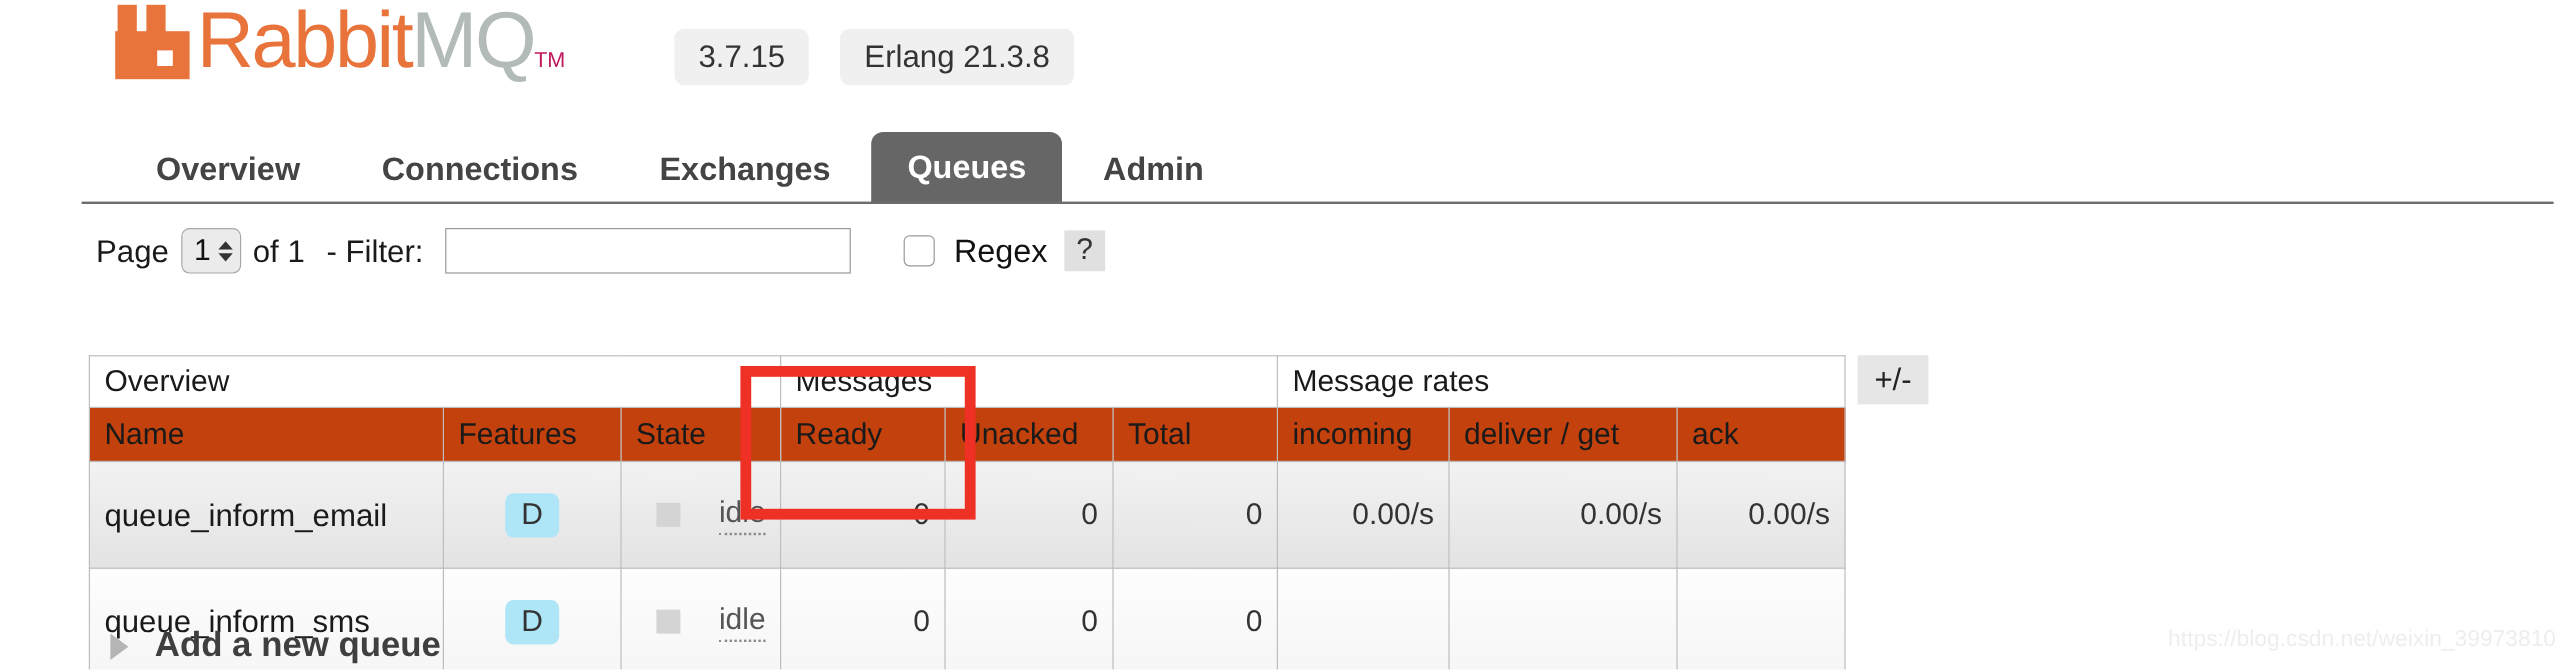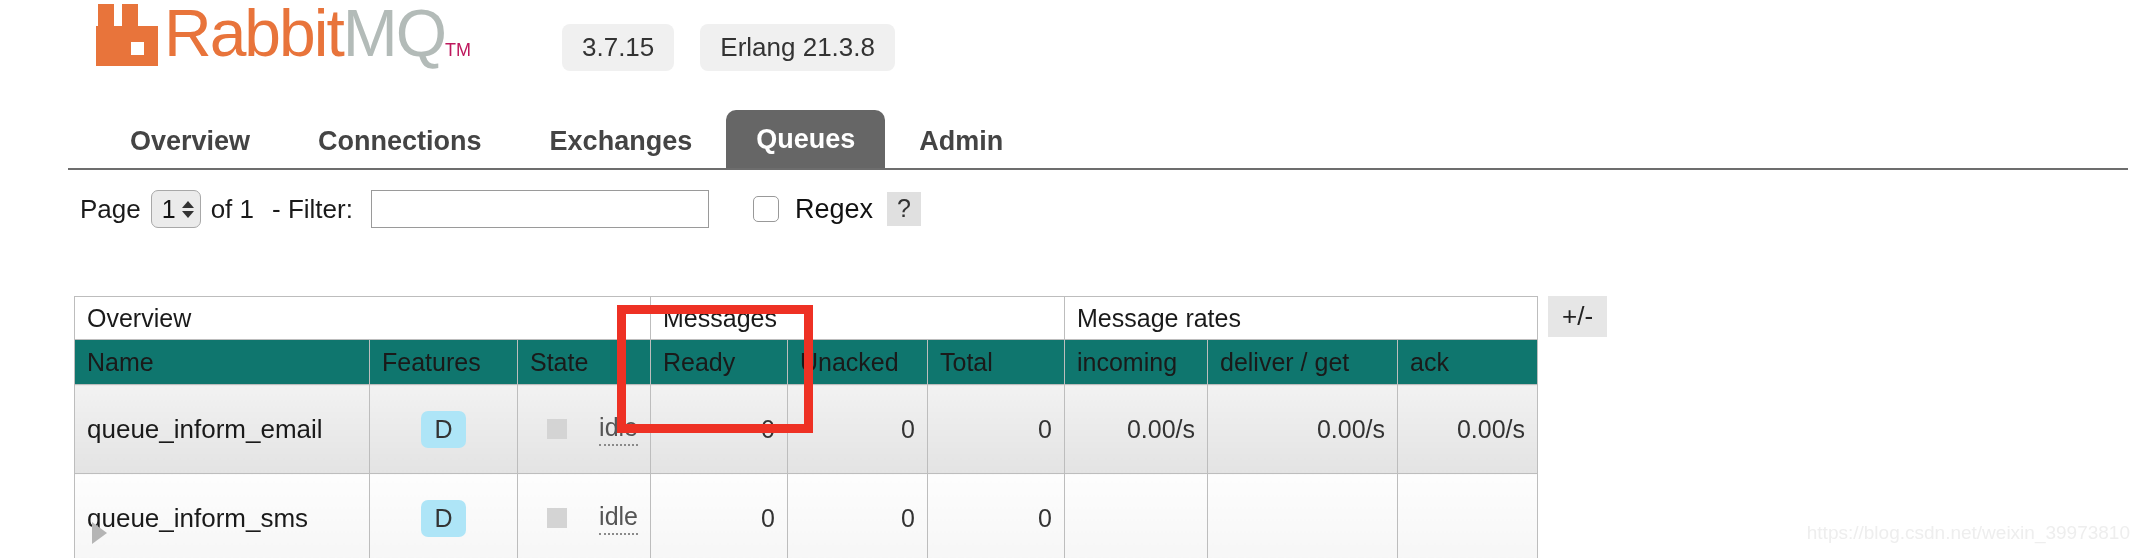--- a/index.html
+++ b/index.html
@@ -233,21 +233,21 @@
     font-size: 25px;
     color: #1a1a1a;
     background: #ffffff;
   }
   .col-head {
     height: 44px;
     padding: 0 12px !important;
     font-weight: bold;
     font-size: 25px;
     text-align: left;
-    background: #0f766e;
+    background: #c2410c;
     white-space: nowrap;
   }
   .row-a td { background: linear-gradient(to bottom, #f2f2f2, #e3e3e3); height: 56px; }
   .row-b td { background: linear-gradient(to bottom, #fdfdfd, #f6f6f6); height: 56px; }
   td.cell-name {
     font-weight: bold;
     font-size: 26px;
     padding: 16px 12px !important;
     white-space: nowrap;
   }
@@ -466,15 +466,16 @@
 </div>
 
 <div class="pm-wrap">
   <span class="plus-minus">+/-</span>
 </div>
 
 <div class="annot-rect"></div>
 
 <div class="add-queue">
   <span class="caret"></span>
+  <span class="aq-text">Add a new queue</span>
 </div>
 
 <div class="watermark">https://blog.csdn.net/weixin_39973810</div>
 
 </body></html>

